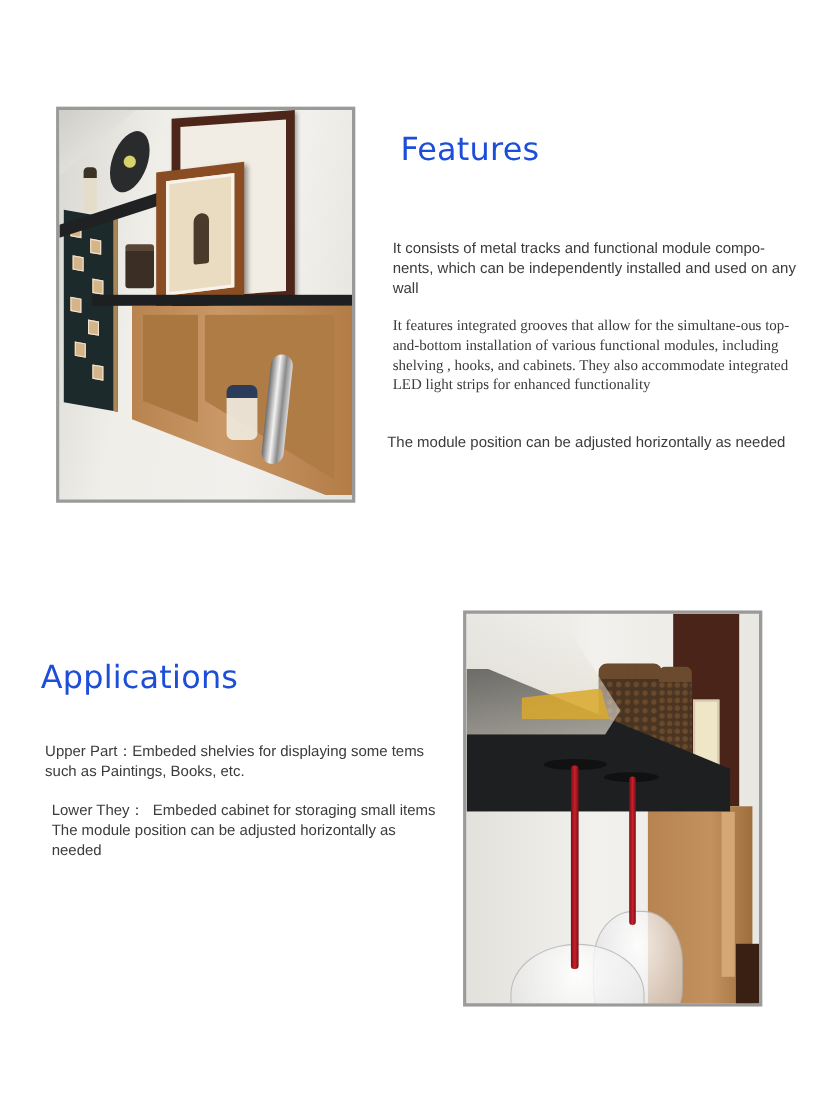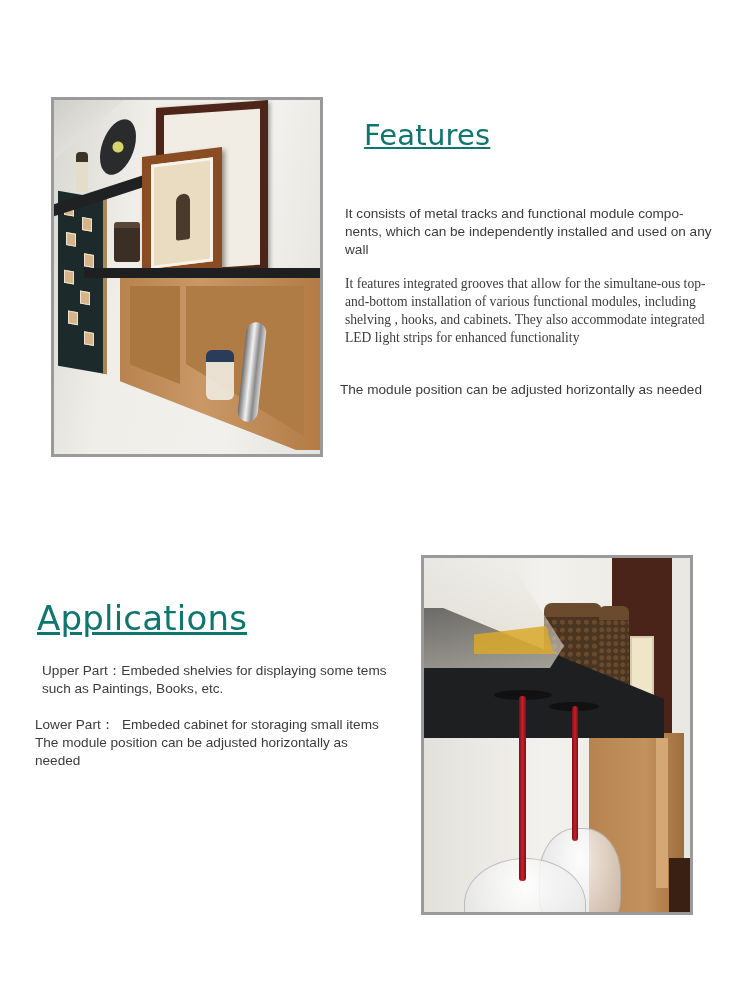--- a/index.html
+++ b/index.html
@@ -5,25 +5,25 @@
   html, body { margin: 0; padding: 0; }
   body {
     width: 750px; height: 1000px; background: #ffffff; position: relative; overflow: hidden;
     font-family: "Liberation Sans", "DejaVu Sans", sans-serif; color: #3a3a3a;
   }
   .frame {
     position: absolute; box-sizing: border-box;
     border: 3px solid #9a9a9a; background: #ecebe6; overflow: hidden;
   }
   .heading {
-    position: absolute; margin: 0; font-weight: normal; color: #0f766e;
-    font-family: "DejaVu Sans", "Liberation Sans", sans-serif; letter-spacing: 0.2px; text-decoration: underline;
+    position: absolute; margin: 0; font-weight: normal; color: #1d4ed8;
+    font-family: "DejaVu Sans", "Liberation Sans", sans-serif; letter-spacing: 0.2px;
   }
   .para {
-    position: absolute; margin: 0; font-size: 13.6px; line-height: 18px; color: #3b3b3b;
+    position: absolute; margin: 12px; font-size: 13.6px; line-height: 18px; color: #3b3b3b;
     font-family: "Liberation Sans", sans-serif;
   }
   .abs { position: absolute; }
 
   
   #photo1 { left: 51px; top: 97px; width: 272px; height: 360px; }
   #photo1 .wall { left: 0; top: 0; width: 100%; height: 100%;
     background: linear-gradient(100deg, #d9d7d1 0%, #efeee9 30%, #f1f0ec 70%, #e3e2dd 100%); }
   #photo1 .wall-shadow { left: 0; top: 0; width: 70px; height: 60px;
     background: linear-gradient(135deg, #cfcdc7 0%, #e9e8e3 70%); clip-path: polygon(0 0,100% 0,0 100%); }
@@ -123,28 +123,28 @@
   </div>
 
   <h2 class="heading" style="left:364px; top:118px; font-size:29px;">Features</h2>
 
   <p class="para" style="left:345px; top:205px; width:375px;">It consists of metal tracks and functional module compo-nents, which can be independently installed and used on any wall</p>
   <p class="para" style="left:345px; top:275px; width:378px;font-family:Liberation Serif, serif;">It features integrated grooves that allow for the simultane-ous top-and-bottom installation of various functional modules, including shelving , hooks, and cabinets. They also accommodate integrated LED light strips for enhanced functionality</p>
   <p class="para" style="left:340px; top:381px; width:400px;">The module position can be adjusted horizontally as needed</p>
 </section>
 
 <section>
-  <h2 class="heading" style="left:37px; top:598px; font-size:34px;">Applications</h2>
+  <h2 class="heading" style="left:37px; top:598px; font-size:29px;">Applications</h2>
 
-  <p class="para" style="left:42px; top:662px; width:370px;">
+  <p class="para" style="left:29px; top:662px; width:370px;">
     <span>Upper Part：</span><span>Embeded shelvies for  displaying some tems such as Paintings, Books, etc.</span>
   </p>
 
   <p class="para" style="left:35px; top:716px; width:360px;">
-    <span>Lower Part：</span>&nbsp;&nbsp;<span>Embeded cabinet for storaging  small items</span><br>
+    <span>Lower They：</span>&nbsp;&nbsp;<span>Embeded cabinet for storaging  small items</span><br>
     <span>The module position can be adjusted horizontally as needed</span>
   </p>
 
   <div id="photo2" class="frame">
     <div class="abs wall"></div>
     <div class="abs photoframe">
       <div class="abs photoframe-inner"></div>
     </div>
     <div class="abs cabinet"></div>
     <div class="abs cab-side"></div>

